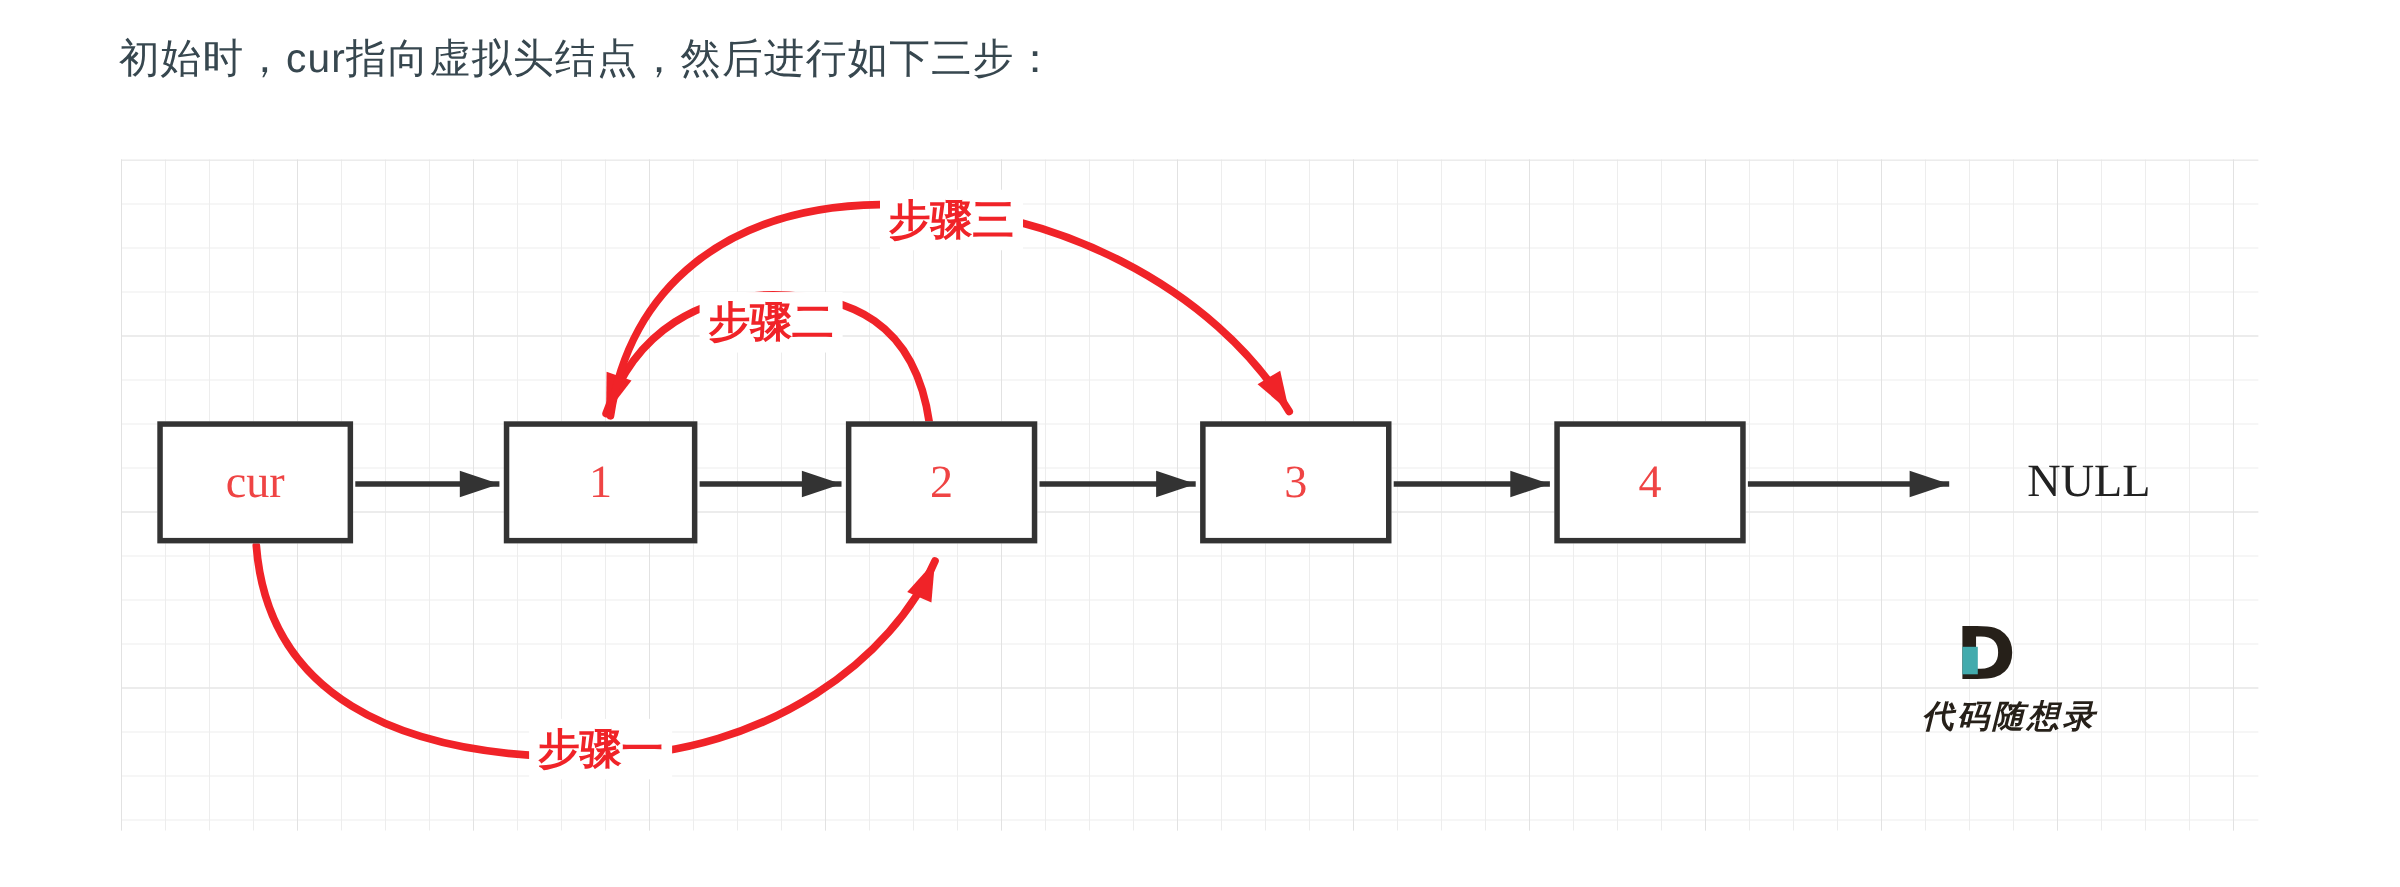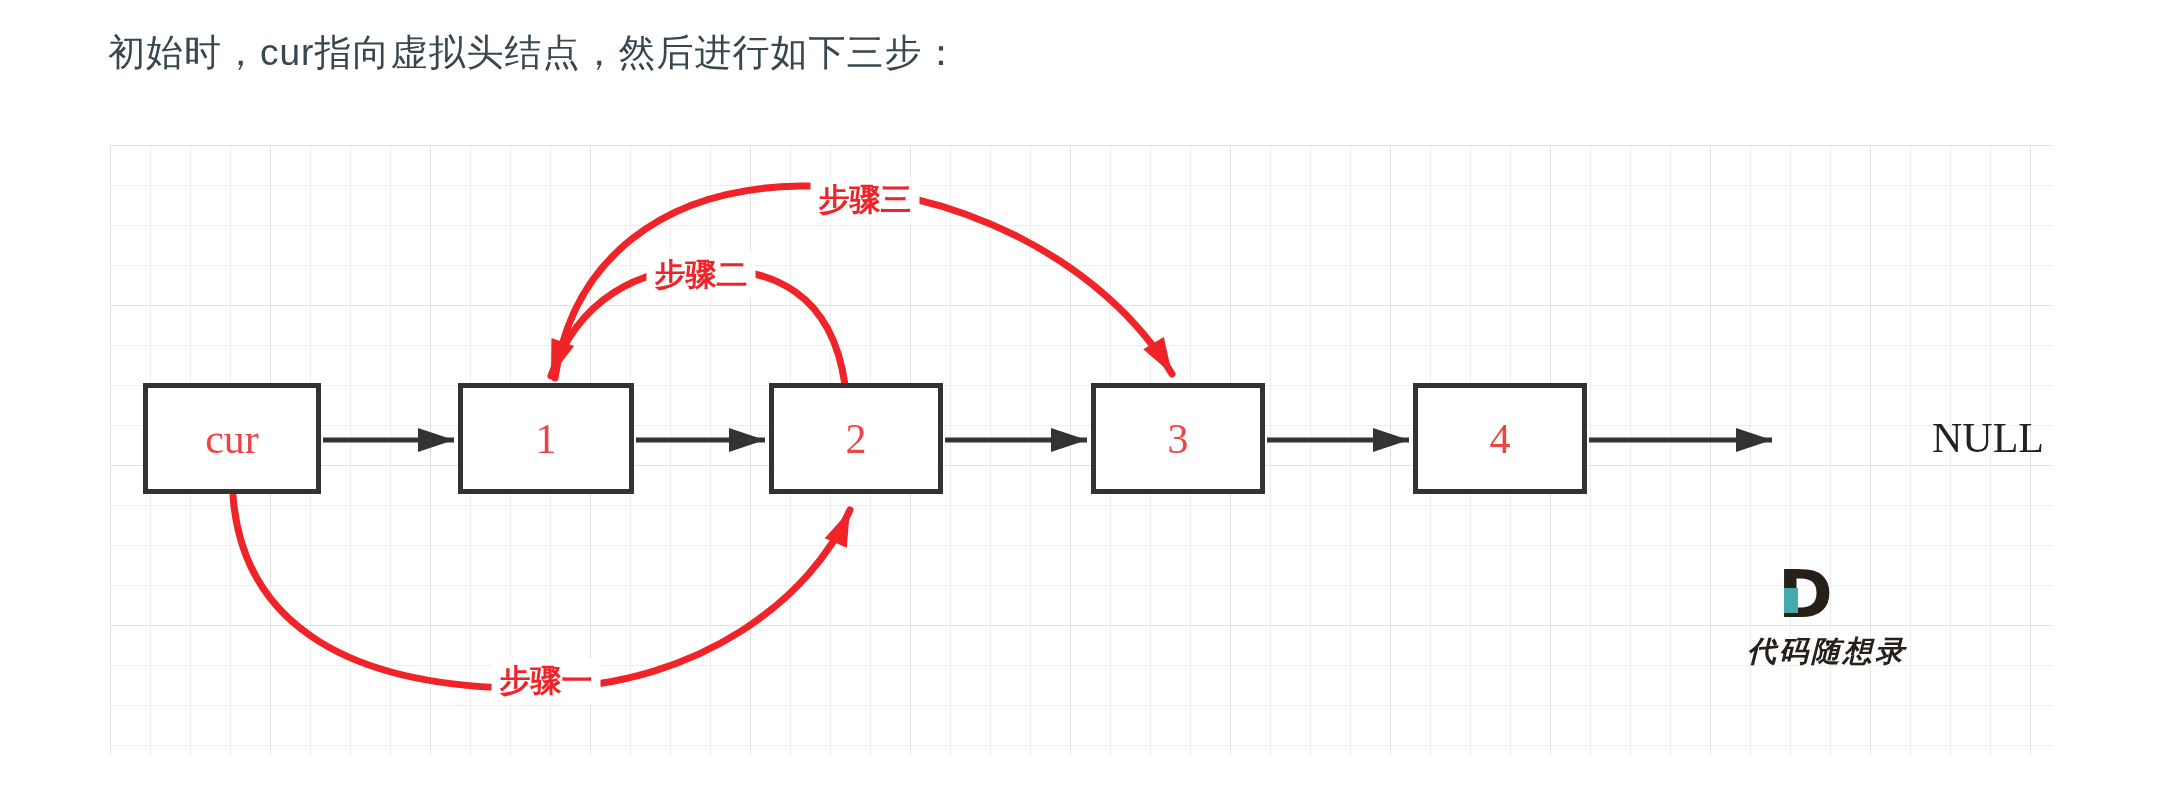--- a/index.html
+++ b/index.html
@@ -33,27 +33,27 @@
   .mk-red{fill:var(--red);}
   .node{position:absolute;top:383px;height:111px;background:var(--node-fill);
         border:5px solid var(--stroke-dark);display:flex;align-items:center;
         justify-content:center;font-family:"Liberation Serif",serif;
         font-size:42px;color:#ef4444;}
   .node-cur{left:143px;width:178px;}
   .node-1{left:458px;width:176px;}
   .node-2{left:769px;width:174px;}
   .node-3{left:1091px;width:174px;}
   .node-4{left:1413px;width:174px;}
-  .null-label{position:absolute;left:1932px;top:414px;width:150px;
+  .null-label{position:absolute;left:1824px;top:414px;width:150px;text-align:center;
         font-family:"Liberation Serif",serif;font-size:42px;color:#222;}
   .step-label{position:absolute;transform:translate(-50%,-50%);
-        font-family:"Liberation Serif",serif;font-size:31px;font-weight:bold;
+        font-family:"Liberation Serif",serif;font-size:38px;font-weight:bold;
         color:var(--red);background:#fff;padding:2px 8px;white-space:nowrap;}
   .step-label-1{left:546px;top:681px;}
-  .step-label-2{left:701px;top:275px;}
+  .step-label-2{left:701px;top:293px;}
   .step-label-3{left:865px;top:200px;}
   .logo{position:absolute;left:1700px;top:560px;width:220px;height:110px;}
   .logo-letter{position:absolute;left:78px;top:2px;font-family:"DejaVu Sans",sans-serif;
         font-weight:bold;font-size:66px;line-height:66px;color:var(--logo-dark);}
   .logo-teal{position:absolute;left:84px;top:28px;width:14px;height:25px;
         background:var(--logo-teal);}
   .logo-text{position:absolute;left:17px;top:72px;width:220px;text-align:center;
         font-family:"Liberation Serif",serif;font-weight:bold;font-style:italic;
         font-size:29px;letter-spacing:3px;color:var(--logo-dark);white-space:nowrap;}
 </style>

